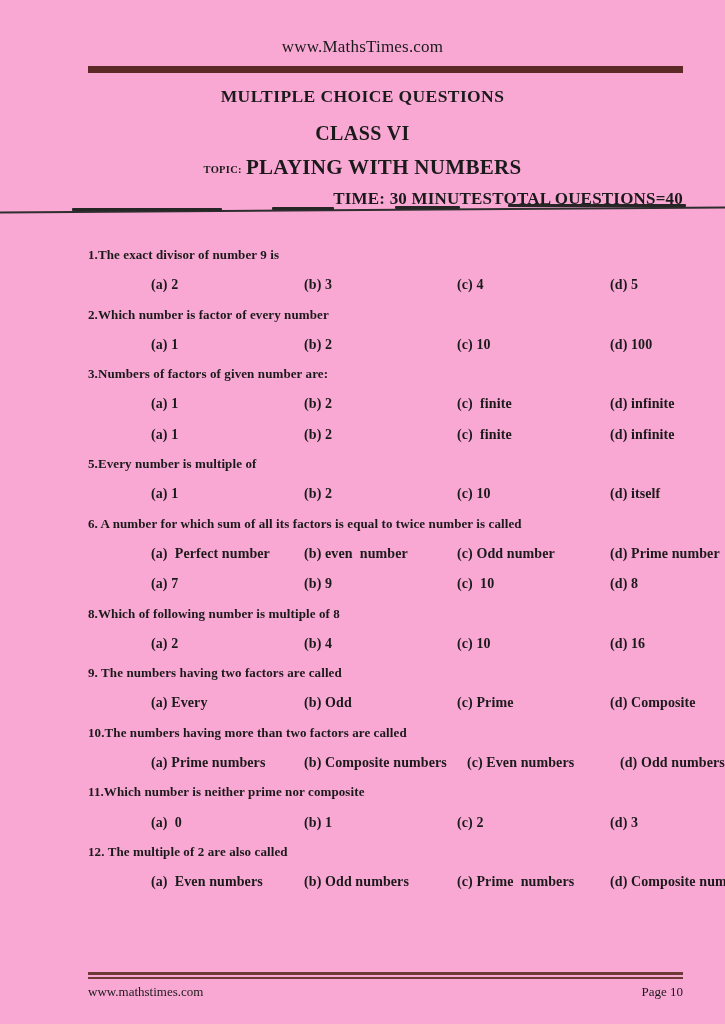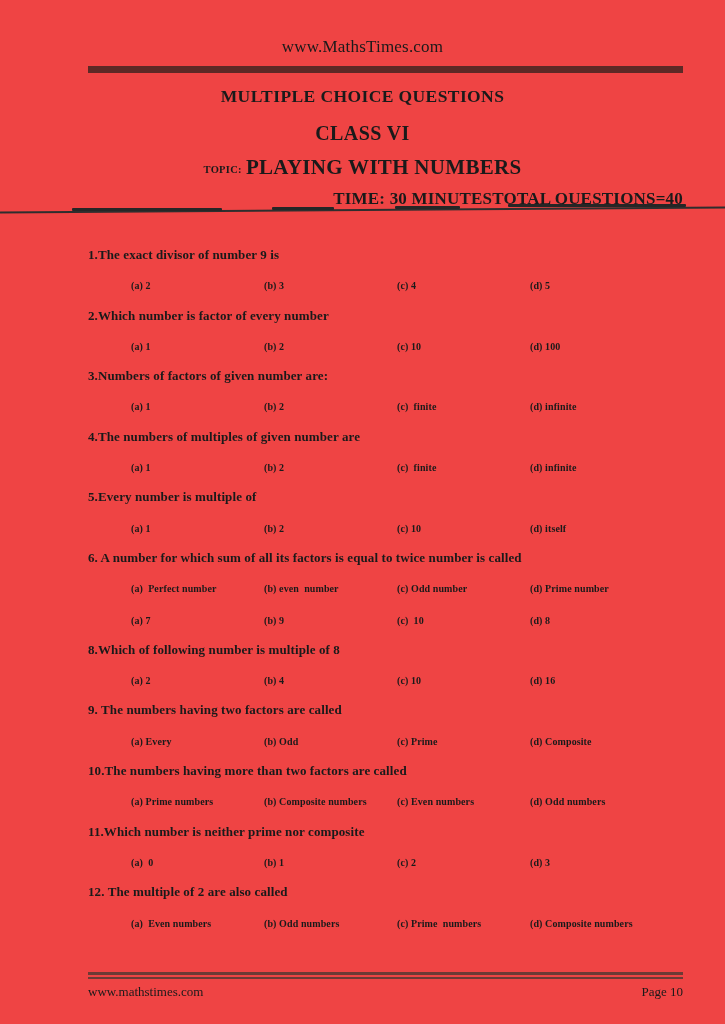--- a/index.html
+++ b/index.html
@@ -13,21 +13,21 @@
     width: 725px;
     height: 1024px;
     font-family: "Liberation Serif", "DejaVu Serif", serif;
     color: var(--ink);
     position: relative;
     overflow: hidden;
   }
   .page {
     position: absolute;
     inset: 0;
-    background: #ef4444;
+    background: #f9a8d4;
   }
 
   
   .site-title {
     position: absolute;
     top: 37px; left: 0; width: 100%;
     text-align: center;
     font-size: 17px;
     letter-spacing: 0.2px;
   }
@@ -108,24 +108,25 @@
     letter-spacing: 0.1px;
   }
   .q-options {
     line-height: 29.3px;
     padding-left: 43px;
     white-space: nowrap;
   }
   .opt {
     display: inline-block;
     min-width: 133px;
-    font-size: 10px;
+    font-size: 14px;
     font-weight: bold;
     white-space: pre;
     letter-spacing: 0.1px;
+    margin-left: 20px;
   }
 
   
   .footer-rule-top {
     position: absolute;
     top: 972px; left: 88px;
     width: 595px; height: 3px;
     background: var(--footer-rule);
   }
   .footer-rule-bottom {
@@ -183,21 +184,20 @@
     </div>
 
     <div class="question">
       <div class="q-text">3.Numbers of factors of given number are:</div>
       <div class="q-options">
         <span class="opt">(a) 1</span><span class="opt">(b) 2</span><span class="opt">(c)  finite</span><span class="opt">(d) infinite</span>
       </div>
     </div>
 
     <div class="question">
-      <div class="q-text">4.The numbers of multiples of given number are</div>
       <div class="q-options">
         <span class="opt">(a) 1</span><span class="opt">(b) 2</span><span class="opt">(c)  finite</span><span class="opt">(d) infinite</span>
       </div>
     </div>
 
     <div class="question">
       <div class="q-text">5.Every number is multiple of</div>
       <div class="q-options">
         <span class="opt">(a) 1</span><span class="opt">(b) 2</span><span class="opt">(c) 10</span><span class="opt">(d) itself</span>
       </div>

